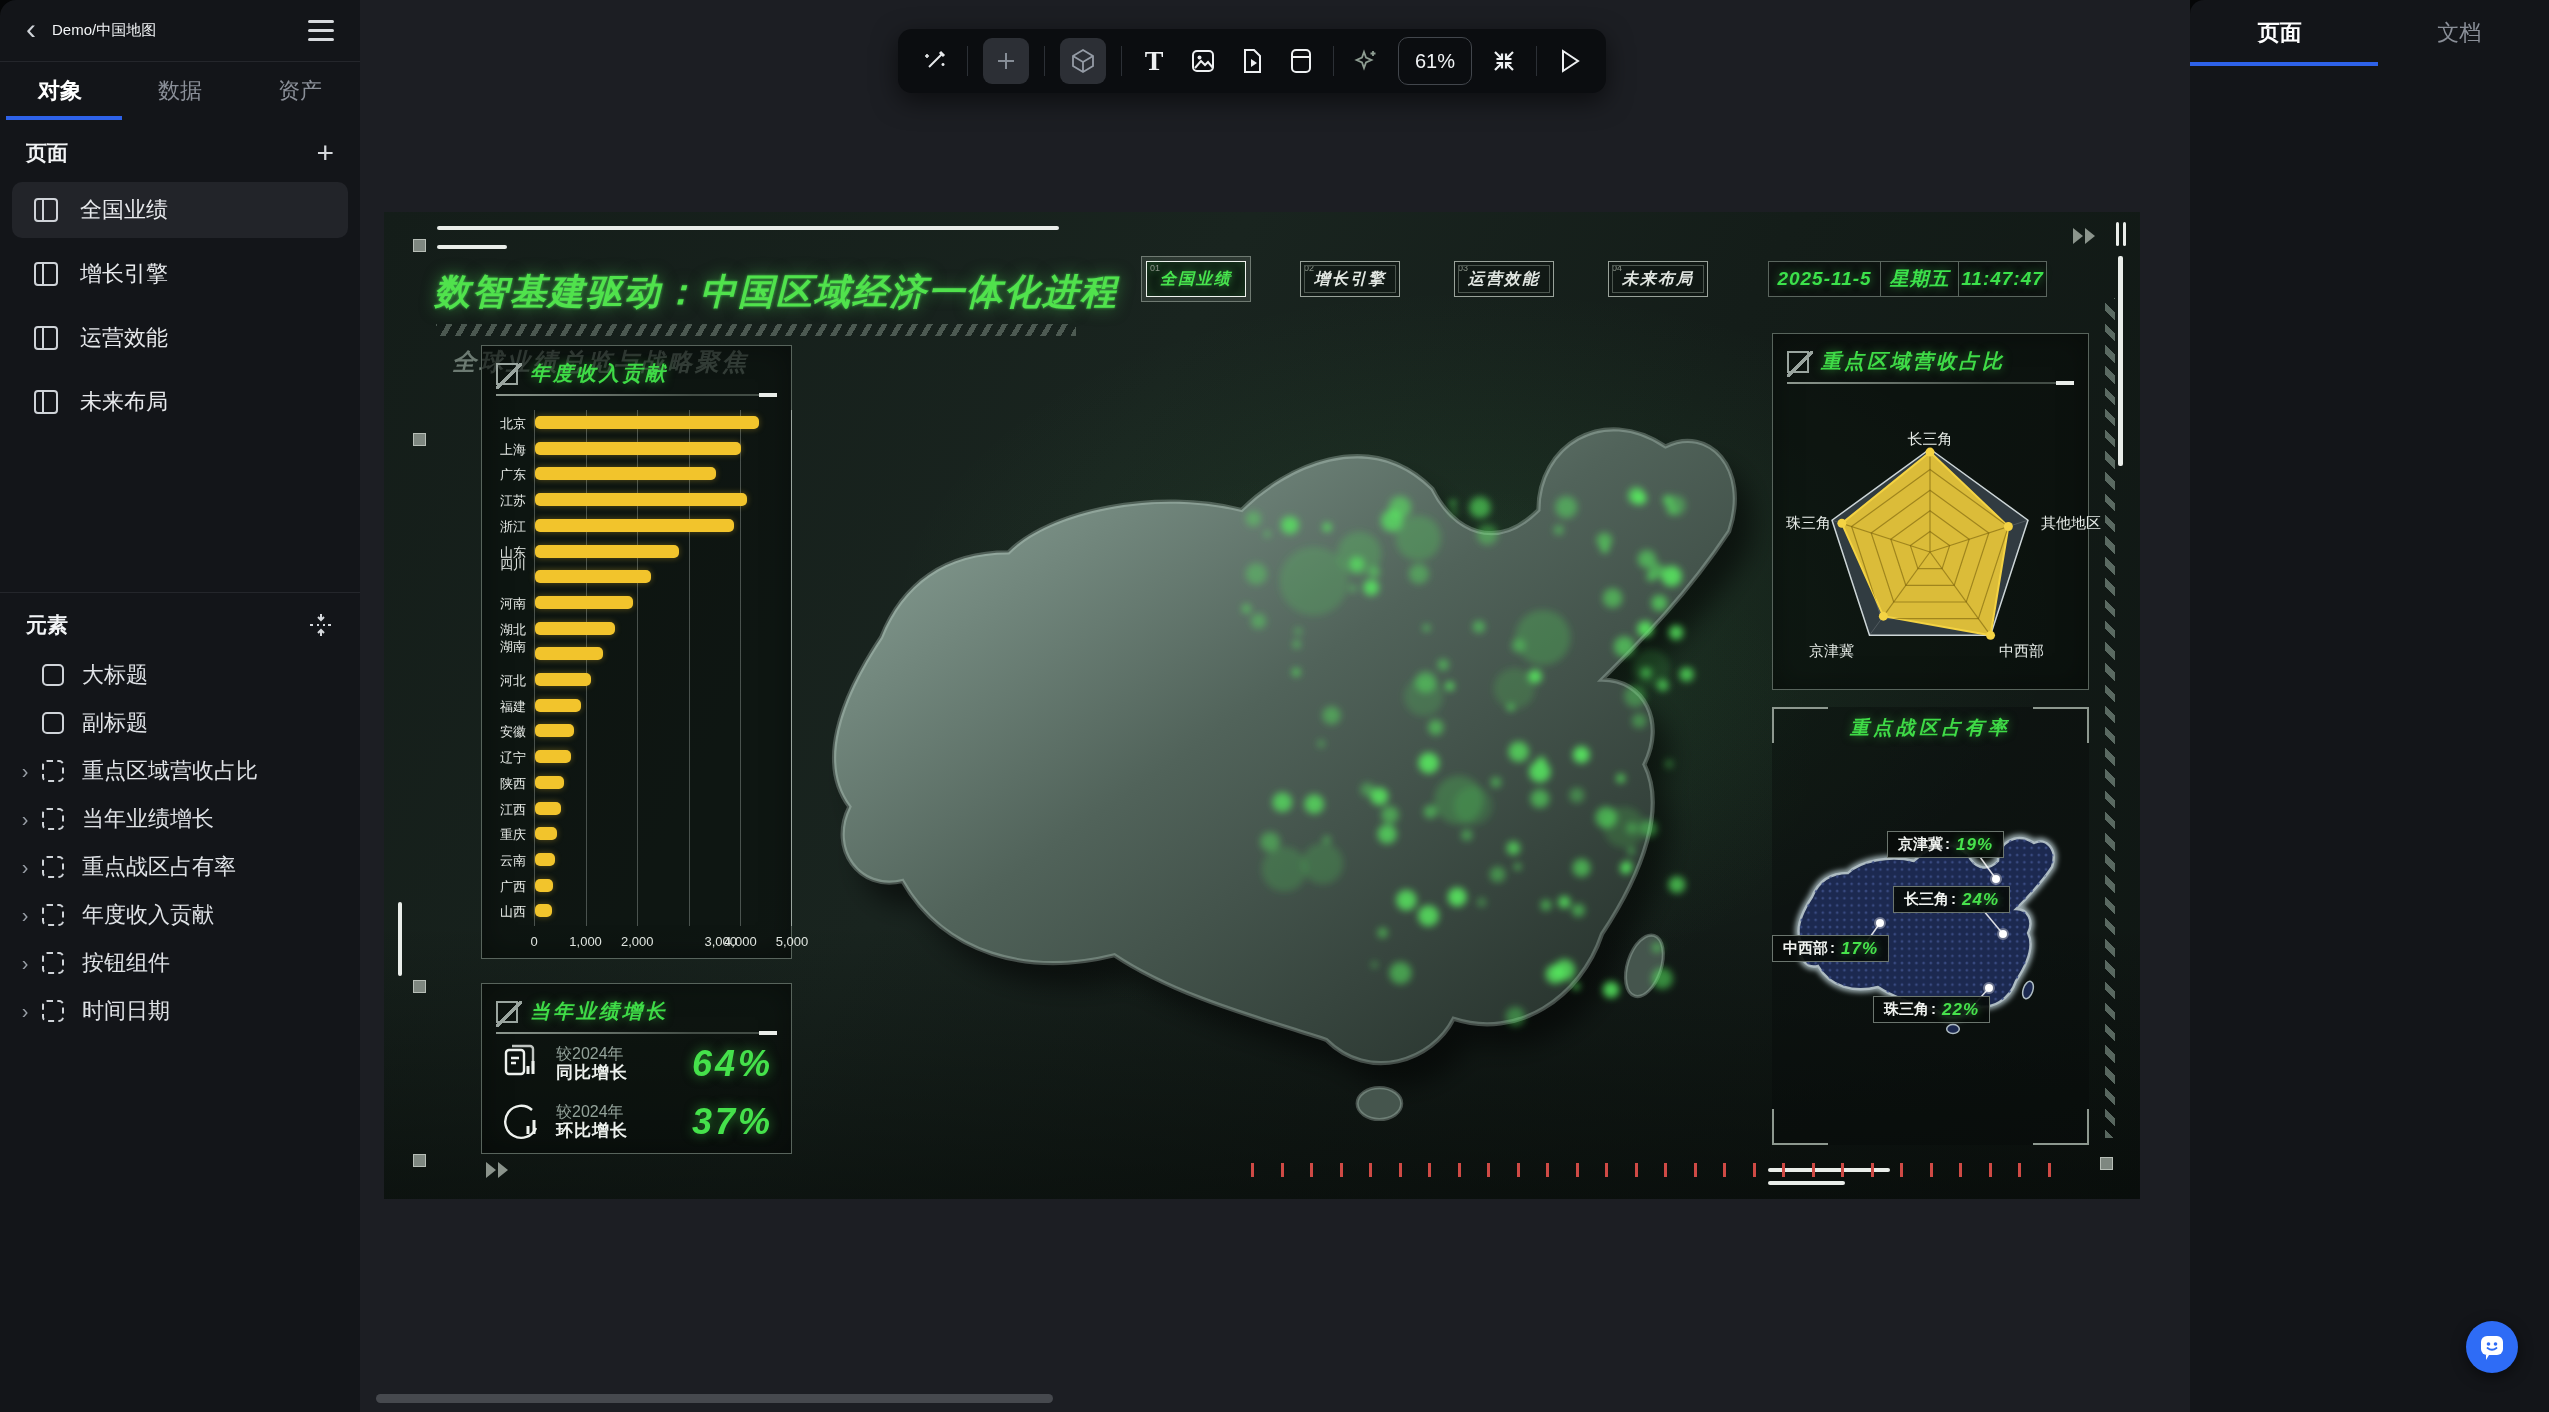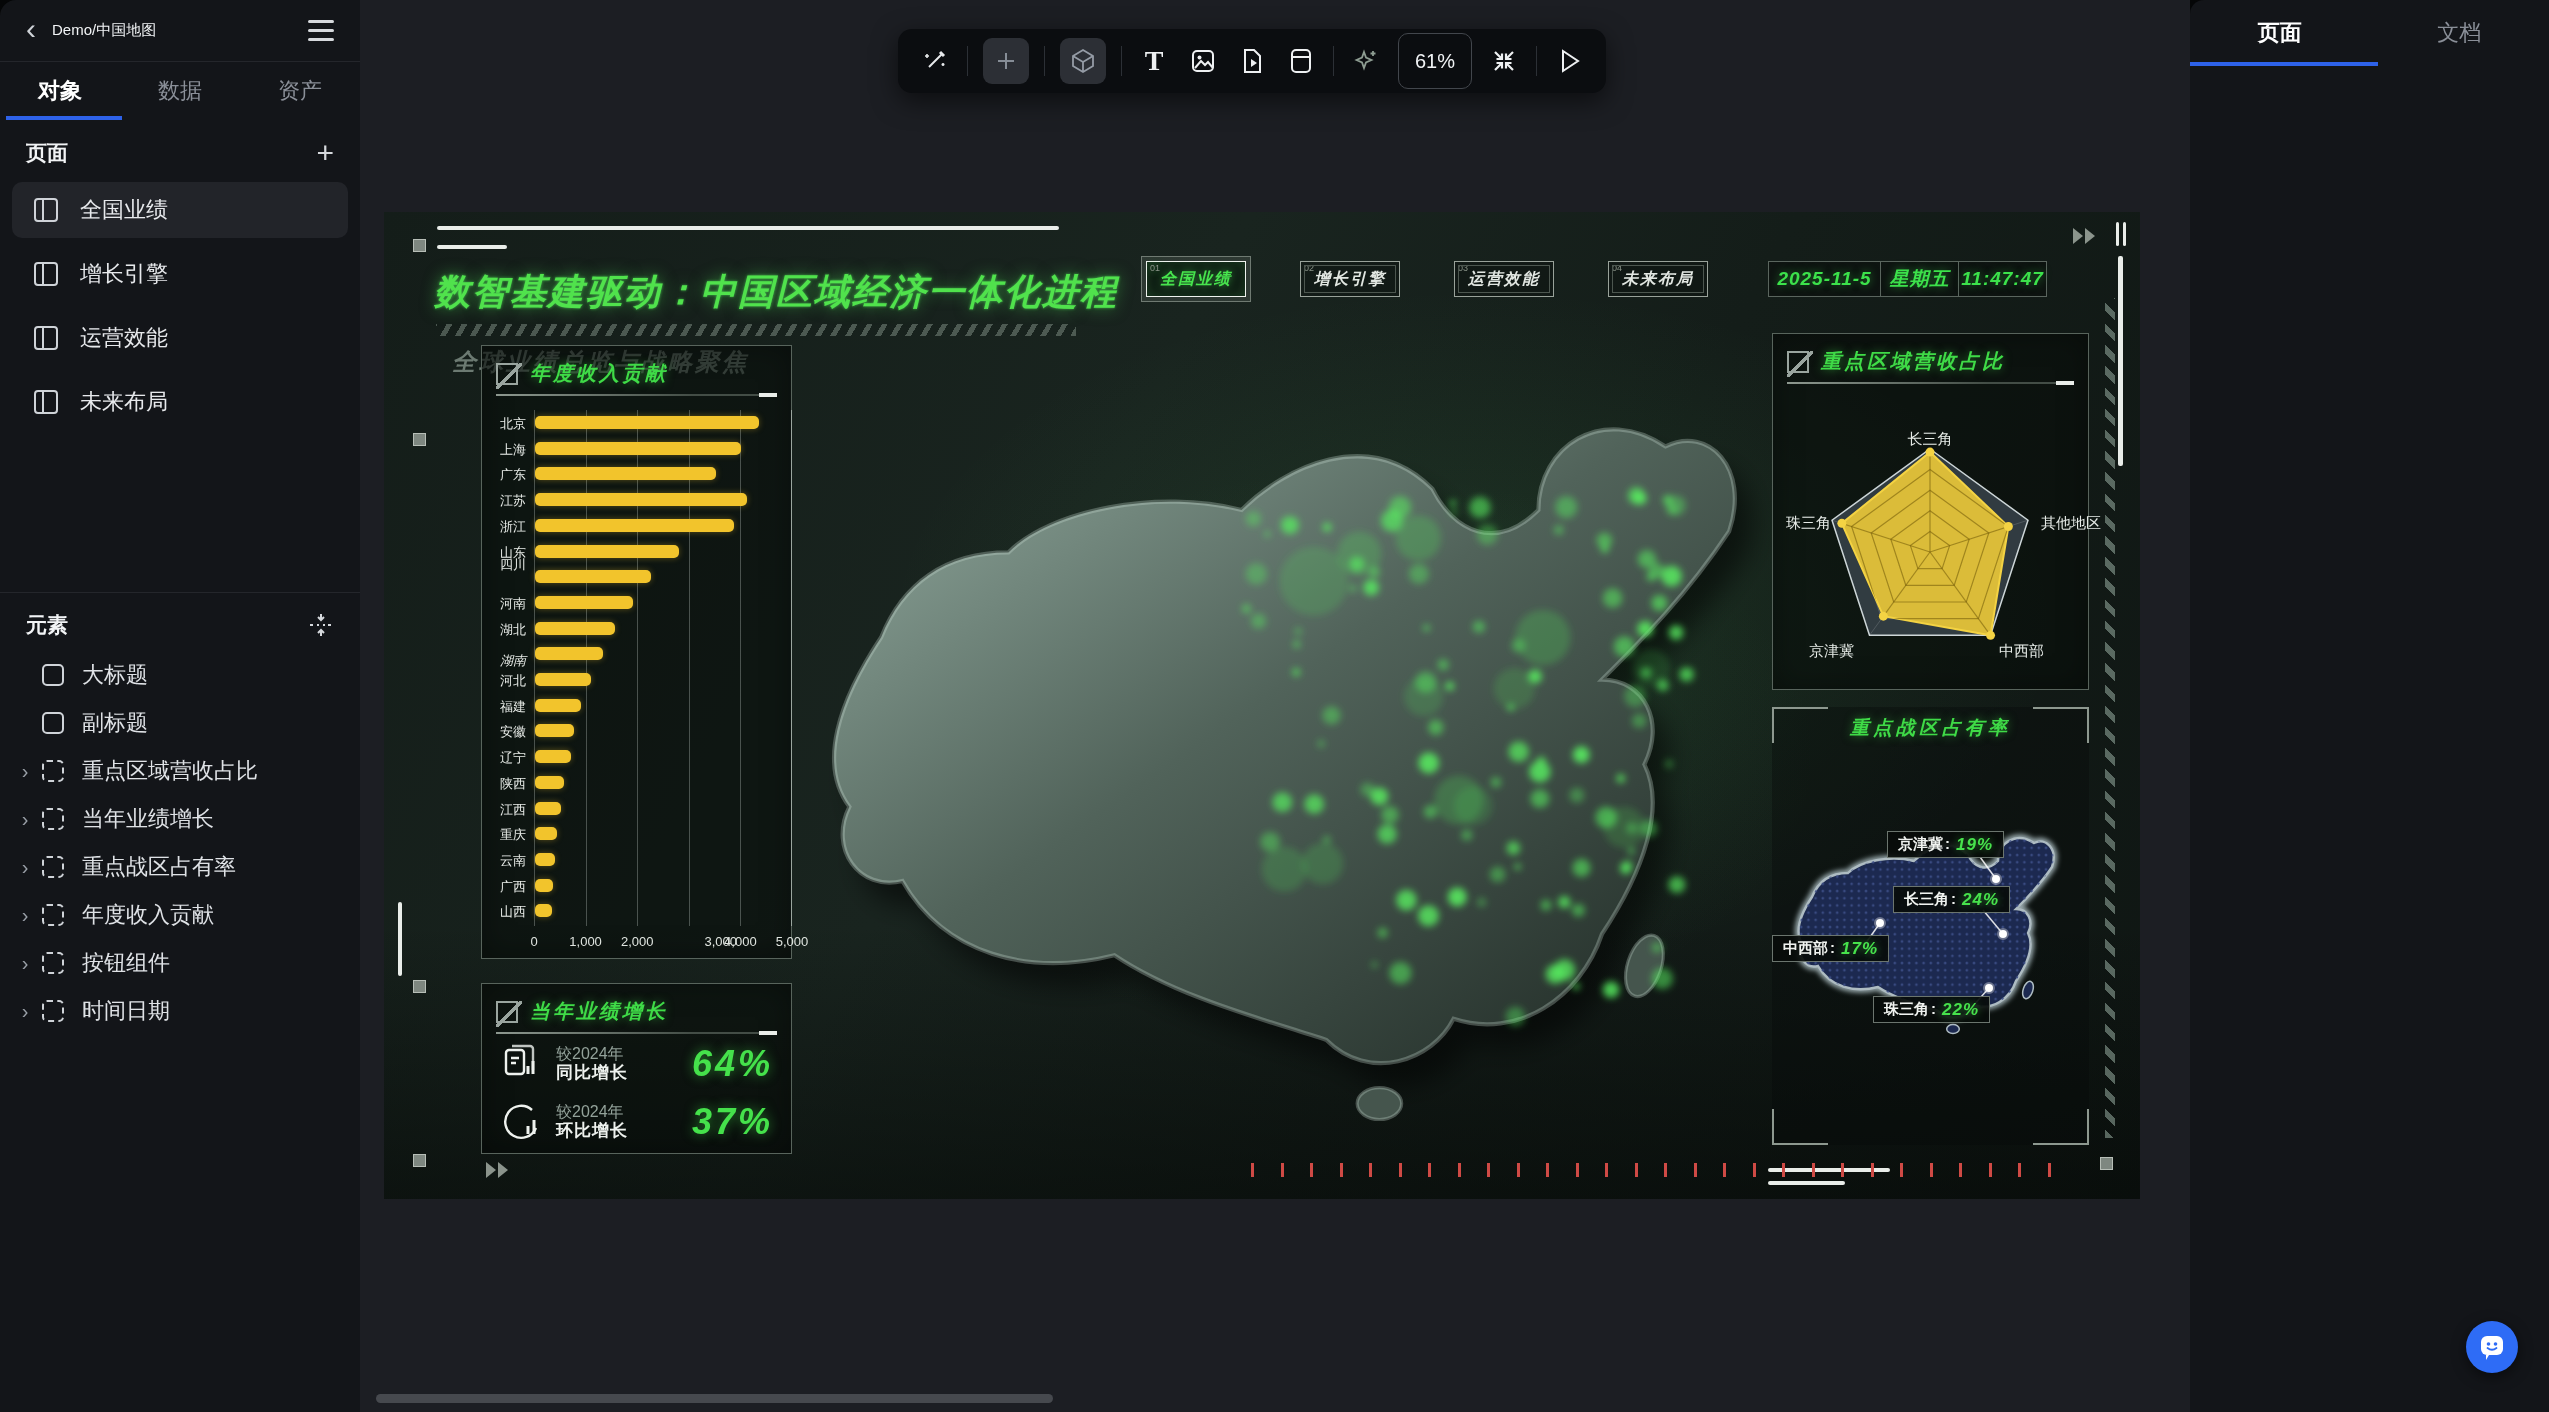--- a/index.html
+++ b/index.html
@@ -48,21 +48,21 @@
   .canvas { position:absolute; left:360px; top:0; width:1830px; height:1412px;
     background:#1c1e23; overflow:hidden; }
 
   .toolbar { position:absolute; left:538px; top:29px; height:64px; display:flex;
     align-items:center; gap:15px; padding:0 20px; background:#0b0d10; border-radius:14px;
     box-shadow:0 8px 26px rgba(0,0,0,.55); z-index:20;}
   .tb-div { width:1px; height:30px; background:#2c3036; }
   .tb-btn { width:34px; height:34px; display:flex; align-items:center; justify-content:center; cursor:pointer;}
   .tb-box { width:46px; height:46px; background:#2c2f35; border-radius:9px; display:flex;
     align-items:center; justify-content:center; cursor:pointer;}
-  .tb-zoom { min-width:74px; height:56px; border:1px solid #42464c; border-radius:10px;
+  .tb-zoom { min-width:74px; height:48px; border:1px solid #42464c; border-radius:10px;
     display:flex; align-items:center; justify-content:center; color:#f0f2f4; font-size:20px; cursor:pointer;}
 
   .h-scrollbar { position:absolute; left:16px; top:1394px; width:677px; height:9px;
     background:#46494e; border-radius:5px; cursor:pointer;}
 
   
   .artboard { position:absolute; left:24px; top:212px; width:1756px; height:987px;
     background:
       radial-gradient(900px 520px at 62% 42%, rgba(94,210,110,0.12), transparent 65%),
       radial-gradient(760px 460px at 55% 55%, rgba(70,150,90,0.10), transparent 62%),
@@ -491,21 +491,21 @@
         <div class="bar-labels" id="bar-labels">
             <span class="bar-label" style="top: 5px;">北京</span>
             <span class="bar-label" style="top: 30.7px;">上海</span>
             <span class="bar-label" style="top: 56.4px;">广东</span>
             <span class="bar-label" style="top: 82.1px;">江苏</span>
             <span class="bar-label" style="top: 107.8px;">浙江</span>
             <span class="bar-label" style="top: 133.5px;">山东</span>
             <span class="bar-label" style="top: 146px;">四川</span>
             <span class="bar-label" style="top: 184.9px;">河南</span>
             <span class="bar-label" style="top: 210.6px;">湖北</span>
-            <span class="bar-label" style="top: 242px; font-style: italic;">湖南</span>
+            <span class="bar-label" style="top: 228px;">湖南</span>
             <span class="bar-label" style="top: 262px;">河北</span>
             <span class="bar-label" style="top: 287.7px;">福建</span>
             <span class="bar-label" style="top: 313.4px;">安徽</span>
             <span class="bar-label" style="top: 339.1px;">辽宁</span>
             <span class="bar-label" style="top: 364.8px;">陕西</span>
             <span class="bar-label" style="top: 390.5px;">江西</span>
             <span class="bar-label" style="top: 416.2px;">重庆</span>
             <span class="bar-label" style="top: 441.9px;">云南</span>
             <span class="bar-label" style="top: 467.6px;">广西</span>
             <span class="bar-label" style="top: 493.3px;">山西</span>

